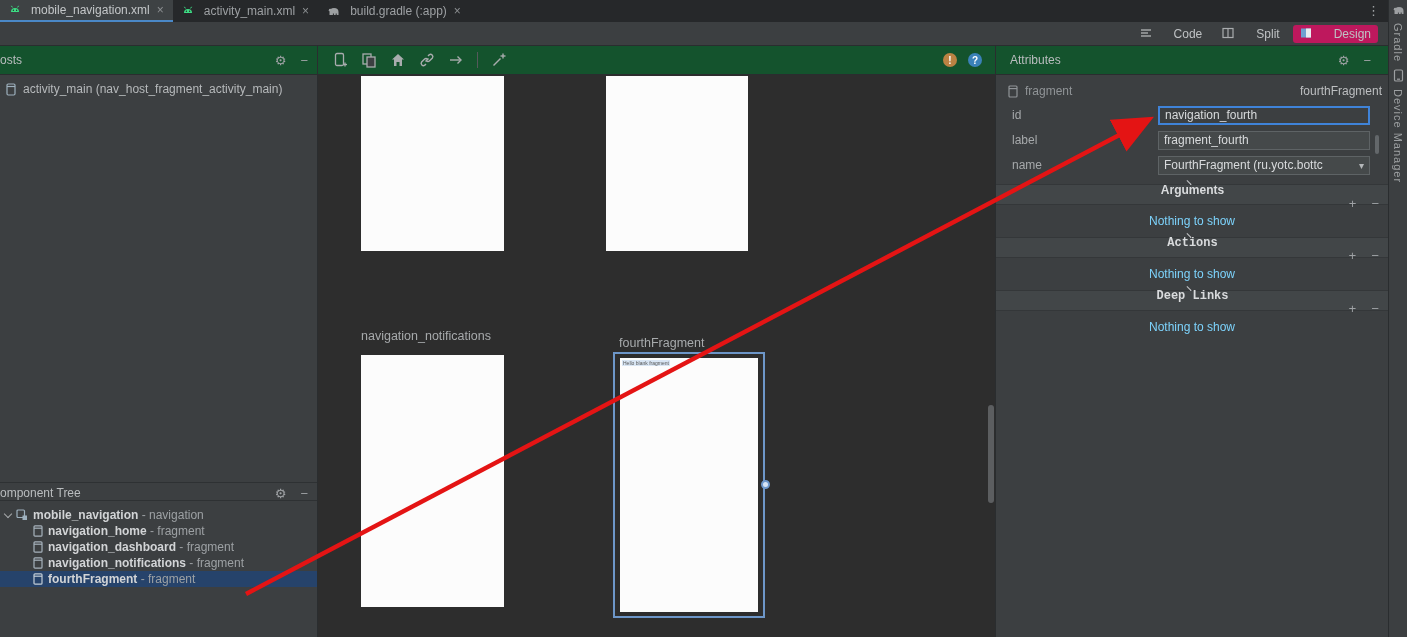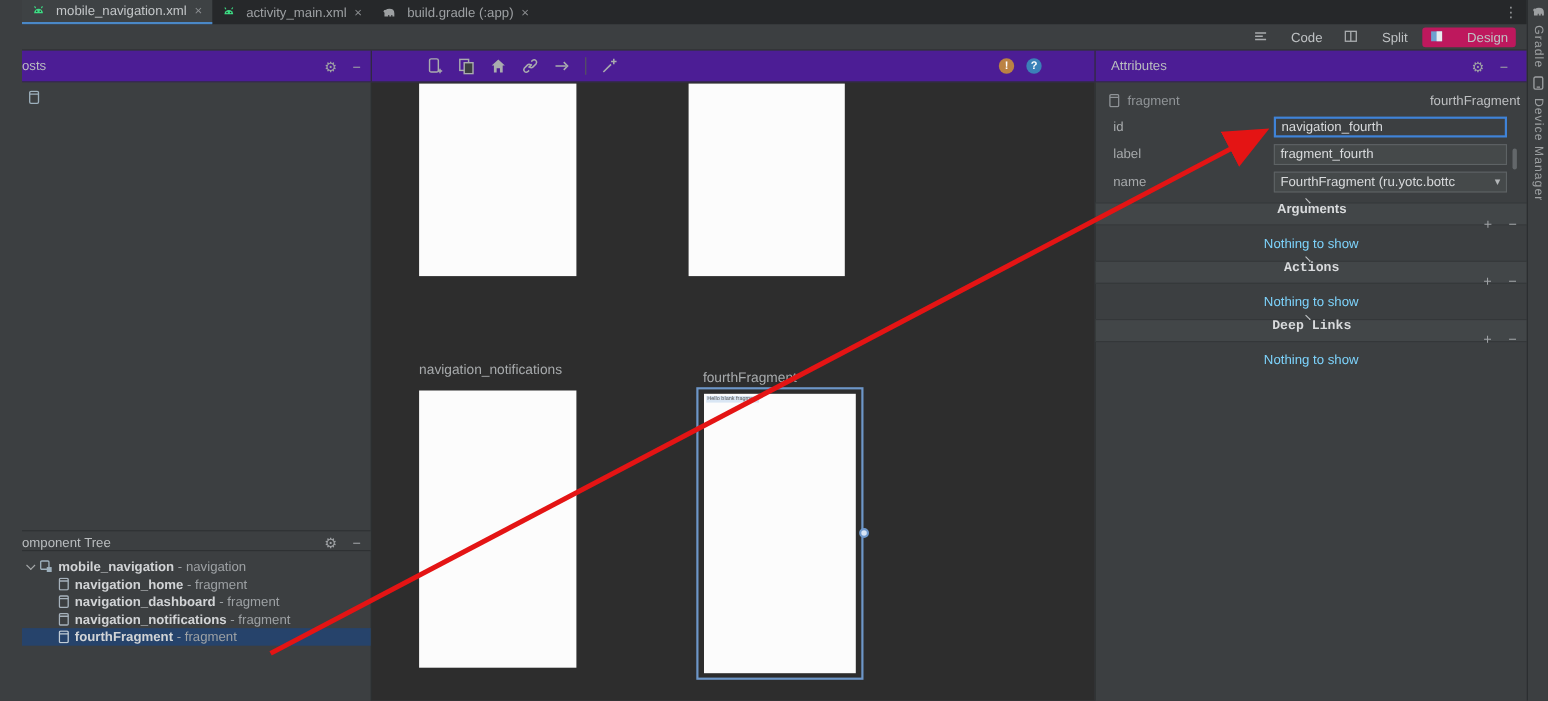--- a/index.html
+++ b/index.html
@@ -5,21 +5,21 @@
   * { box-sizing: border-box; margin: 0; padding: 0; }
   html,body { width:1407px; height:637px; overflow:hidden; }
   body {
     background:#3c3f41;
     font-family:"Liberation Sans","DejaVu Sans",sans-serif;
     font-size:12px; color:#bbbdbf; position:relative;
   }
   svg { display:block; }
 
   
-  #main { position:absolute; top:0; left:0; right:19px; bottom:0;padding-left:20px; }
+  #main { position:absolute; top:0; left:0; right:19px; bottom:0; }
   #right-strip {
     position:absolute; top:0; right:0; width:19px; bottom:0;
     background:#3c3f41; border-left:1px solid #2a2d2f;
     display:flex; flex-direction:column; align-items:center; padding-top:4px; gap:7px;
   }
   .vtext { writing-mode:vertical-rl; font-size:11px; color:#9da0a2; letter-spacing:1px; }
 
   
   .tabbar {
     height:22px; background:#26282a; display:flex; align-items:stretch; position:relative;
@@ -35,21 +35,21 @@
 
   
   .row2 {
     height:24px; background:#3c3f41; border-bottom:1px solid #2a2d2f;
     display:flex; justify-content:flex-end; align-items:center; gap:6px; padding-right:10px;
   }
   .vbtn { display:flex; align-items:flex-start; gap:22px; padding:2px 7px; border-radius:3px; color:#bfc2c4; }
   .vbtn.sel { background:#be185d; }
 
   
-  .headerrow { height:29px; display:flex; border-bottom:1px solid #2a2d2f; background:#4c1d95;gap:35px; }
+  .headerrow { height:29px; display:flex; border-bottom:1px solid #2a2d2f; background:#14532d; }
   .hr-left  { width:318px; border-right:1px solid #2a2d2f; display:flex; align-items:center; }
   .hr-center{ flex:1; display:flex; align-items:center; gap:13px; padding-left:14px; }
   .hr-right { width:393px; border-left:1px solid #2a2d2f; display:flex; align-items:center; padding:0 8px 0 14px; }
   .panel-title { color:#babdbf; }
   .spacer { flex:1; }
   .glyph { color:#9fa2a5; font-size:13px; line-height:1; }
   .hicons { display:flex; align-items:center; gap:14px; padding-right:9px; }
   .tsep { width:1px; height:16px; background:#55595b; }
   .tb-right { margin-left:auto; display:flex; align-items:center; gap:11px; padding-right:13px; }
   .badge { width:14px; height:14px; border-radius:50%; display:flex; align-items:center; justify-content:center;
@@ -267,20 +267,21 @@
 
     <div class="left-col">
       <div class="hosts-area">
         <div class="host-item">
           <span>
             <svg width="12" height="13" viewBox="0 0 12 13">
                 <rect x="2" y="1" width="8" height="11" rx="1.2" fill="none" stroke="#9db0bd" stroke-width="1.2"></rect>
                 <line x1="2" y1="3.5" x2="10" y2="3.5" stroke="#9db0bd" stroke-width="1.2"></line>
               </svg>
           </span>
+          <span>activity_main (nav_host_fragment_activity_main)</span>
         </div>
       </div>
 
       <div class="tree-header">
         <span class="panel-title">omponent Tree</span>
         <span class="spacer"></span>
         <span class="hicons">
           <span class="glyph">⚙</span>
           <span class="glyph">−</span>
         </span>

